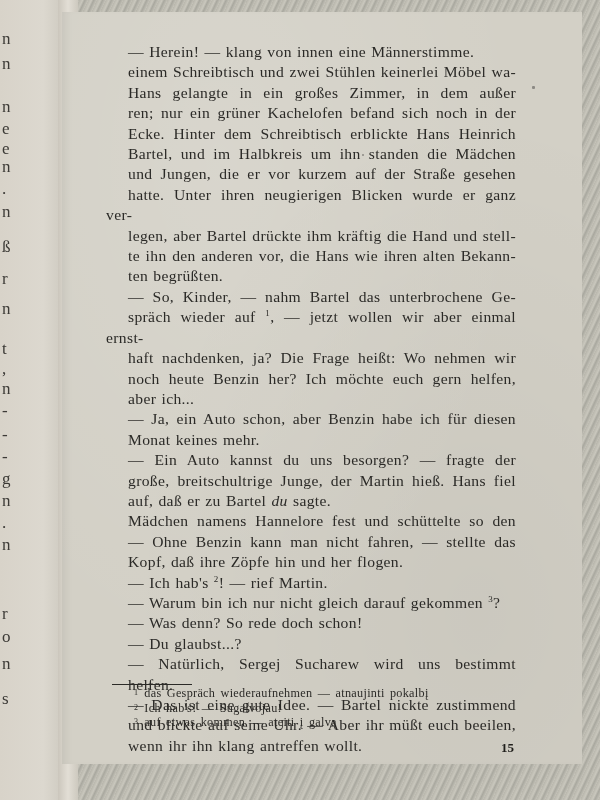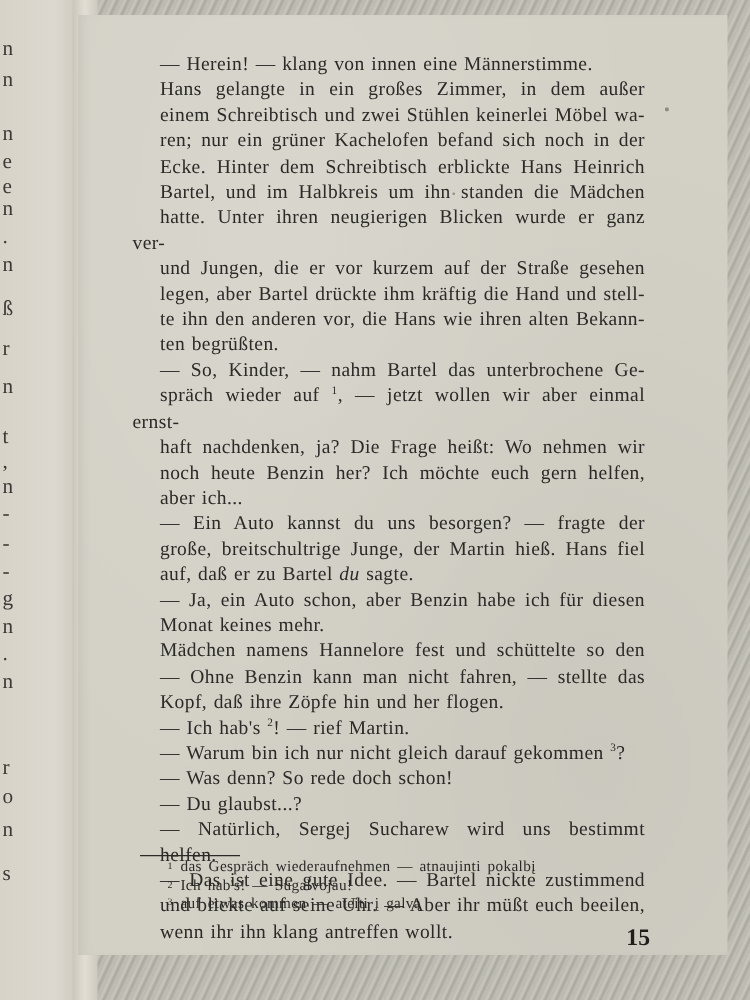--- a/index.html
+++ b/index.html
@@ -101,21 +101,21 @@
   }
   .footnote .num {
     font-size: 8px;
     vertical-align: 2px;
     margin-right: 6px;
   }
   .page-number {
     position: absolute;
     left: 439px;
     top: 728px;
-    font-size: 19px;
+    font-size: 13px;
     font-weight: bold;
     color: #1f1e1b;
   }
   .speck {
     position: absolute;
     width: 3px; height: 3px;
     background: #8c8a84;
     border-radius: 1px;
   }
 </style>
@@ -154,52 +154,52 @@
 <div class="gutter"></div>
 
 <div class="page">
   <div class="body-text">
 
     <p class="para indent">
       <span class="line last">— Herein! — klang von innen eine Männerstimme.</span>
     </p>
 
     <p class="para indent">
+      <span class="line">einem Schreibtisch und zwei Stühlen keinerlei Möbel wa-</span>
       <span class="line">Hans gelangte in ein großes Zimmer, in dem außer</span>
-      <span class="line">einem Schreibtisch und zwei Stühlen keinerlei Möbel wa-</span>
       <span class="line">ren; nur ein grüner Kachelofen befand sich noch in der</span>
       <span class="line">Ecke. Hinter dem Schreibtisch erblickte Hans Heinrich</span>
       <span class="line">Bartel, und im Halbkreis um ihn standen die Mädchen</span>
+      <span class="line">und Jungen, die er vor kurzem auf der Straße gesehen</span>
       <span class="line">hatte. Unter ihren neugierigen Blicken wurde er ganz ver-</span>
-      <span class="line">und Jungen, die er vor kurzem auf der Straße gesehen</span>
       <span class="line">legen, aber Bartel drückte ihm kräftig die Hand und stell-</span>
       <span class="line">te ihn den anderen vor, die Hans wie ihren alten Bekann-</span>
       <span class="line last">ten begrüßten.</span>
     </p>
 
     <p class="para indent">
       <span class="line">— So, Kinder, — nahm Bartel das unterbrochene Ge-</span>
       <span class="line">spräch wieder auf <sup>1</sup>, — jetzt wollen wir aber einmal ernst-</span>
       <span class="line">haft nachdenken, ja? Die Frage heißt: Wo nehmen wir</span>
       <span class="line">noch heute Benzin her? Ich möchte euch gern helfen,</span>
       <span class="line last">aber ich...</span>
     </p>
 
     <p class="para indent">
+      <span class="line">— Ja, ein Auto schon, aber Benzin habe ich für diesen</span>
+      <span class="line last">Monat keines mehr.</span>
+    </p>
+
+    <p class="para indent">
       <span class="line">— Ein Auto kannst du uns besorgen? — fragte der</span>
       <span class="line">große, breitschultrige Junge, der Martin hieß. Hans fiel</span>
       <span class="line last" id="italic-line">auf, daß er zu Bartel <em>du</em> sagte.</span>
     </p>
 
     <p class="para indent">
-      <span class="line">— Ja, ein Auto schon, aber Benzin habe ich für diesen</span>
-      <span class="line last">Monat keines mehr.</span>
-    </p>
-
-    <p class="para indent">
       <span class="line">Mädchen namens Hannelore fest und schüttelte so den</span>
       <span class="line">— Ohne Benzin kann man nicht fahren, — stellte das</span>
       <span class="line last">Kopf, daß ihre Zöpfe hin und her flogen.</span>
     </p>
 
     <p class="para indent">
       <span class="line last">— Ich hab's <sup>2</sup>! — rief Martin.</span>
     </p>
     <p class="para indent">
       <span class="line last">— Warum bin ich nur nicht gleich darauf gekommen <sup>3</sup>?</span>

